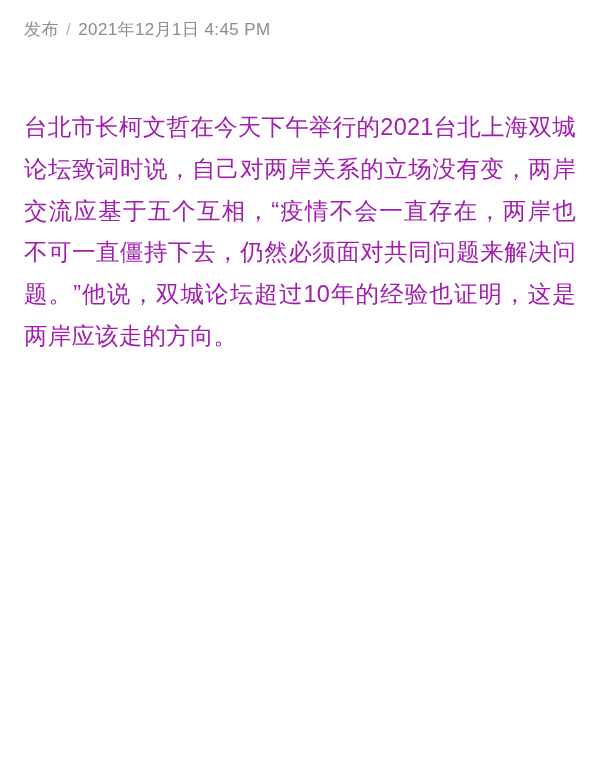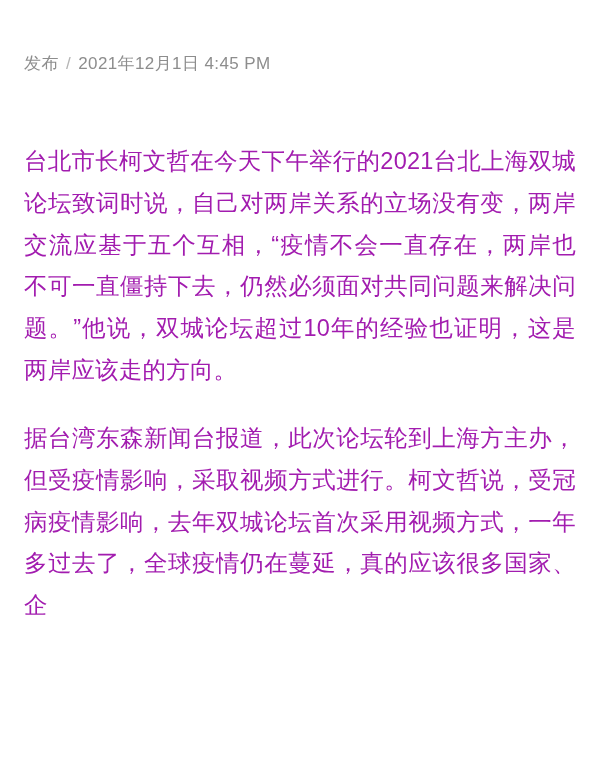--- a/index.html
+++ b/index.html
@@ -22,21 +22,20 @@
   }
   .headline {
     font-size: 33px;
     line-height: 1.42;
     font-weight: 700;
     color: #2b2b2b;
     margin: 0;
     letter-spacing: 0.5px;
   }
   .meta {
-    margin-top: 34px;
     font-size: 17px;
     color: #8d8d8d;
     letter-spacing: 0.4px;
   }
   .meta .sep {
     color: #b5b5b5;
     padding: 0 2px;
   }
   .body-block {
     margin-top: 66px;
@@ -60,16 +59,15 @@
 
 
   <div class="meta">
     <span>发布</span>
     <span class="sep">/</span>
     <span>2021年12月1日 4:45 PM</span>
   </div>
 
   <div class="body-block">
     <p class="para">台北市长柯文哲在今天下午举行的2021台北上海双城论坛致词时说，自己对两岸关系的立场没有变，两岸交流应基于五个互相，“疫情不会一直存在，两岸也不可一直僵持下去，仍然必须面对共同问题来解决问题。”他说，双城论坛超过10年的经验也证明，这是两岸应该走的方向。</p>
-    <p class="para">据台湾东森新闻台报道，此次论坛轮到上海方主办，但受疫情影响，采取视频方式进行。柯文哲说，受冠病疫情影响，去年双城论坛首次采用视频方式，一年多过去了，全球疫情仍在蔓延，真的应该很多国家、企</p>
   </div>
 
 </div>
 
 </body></html>

